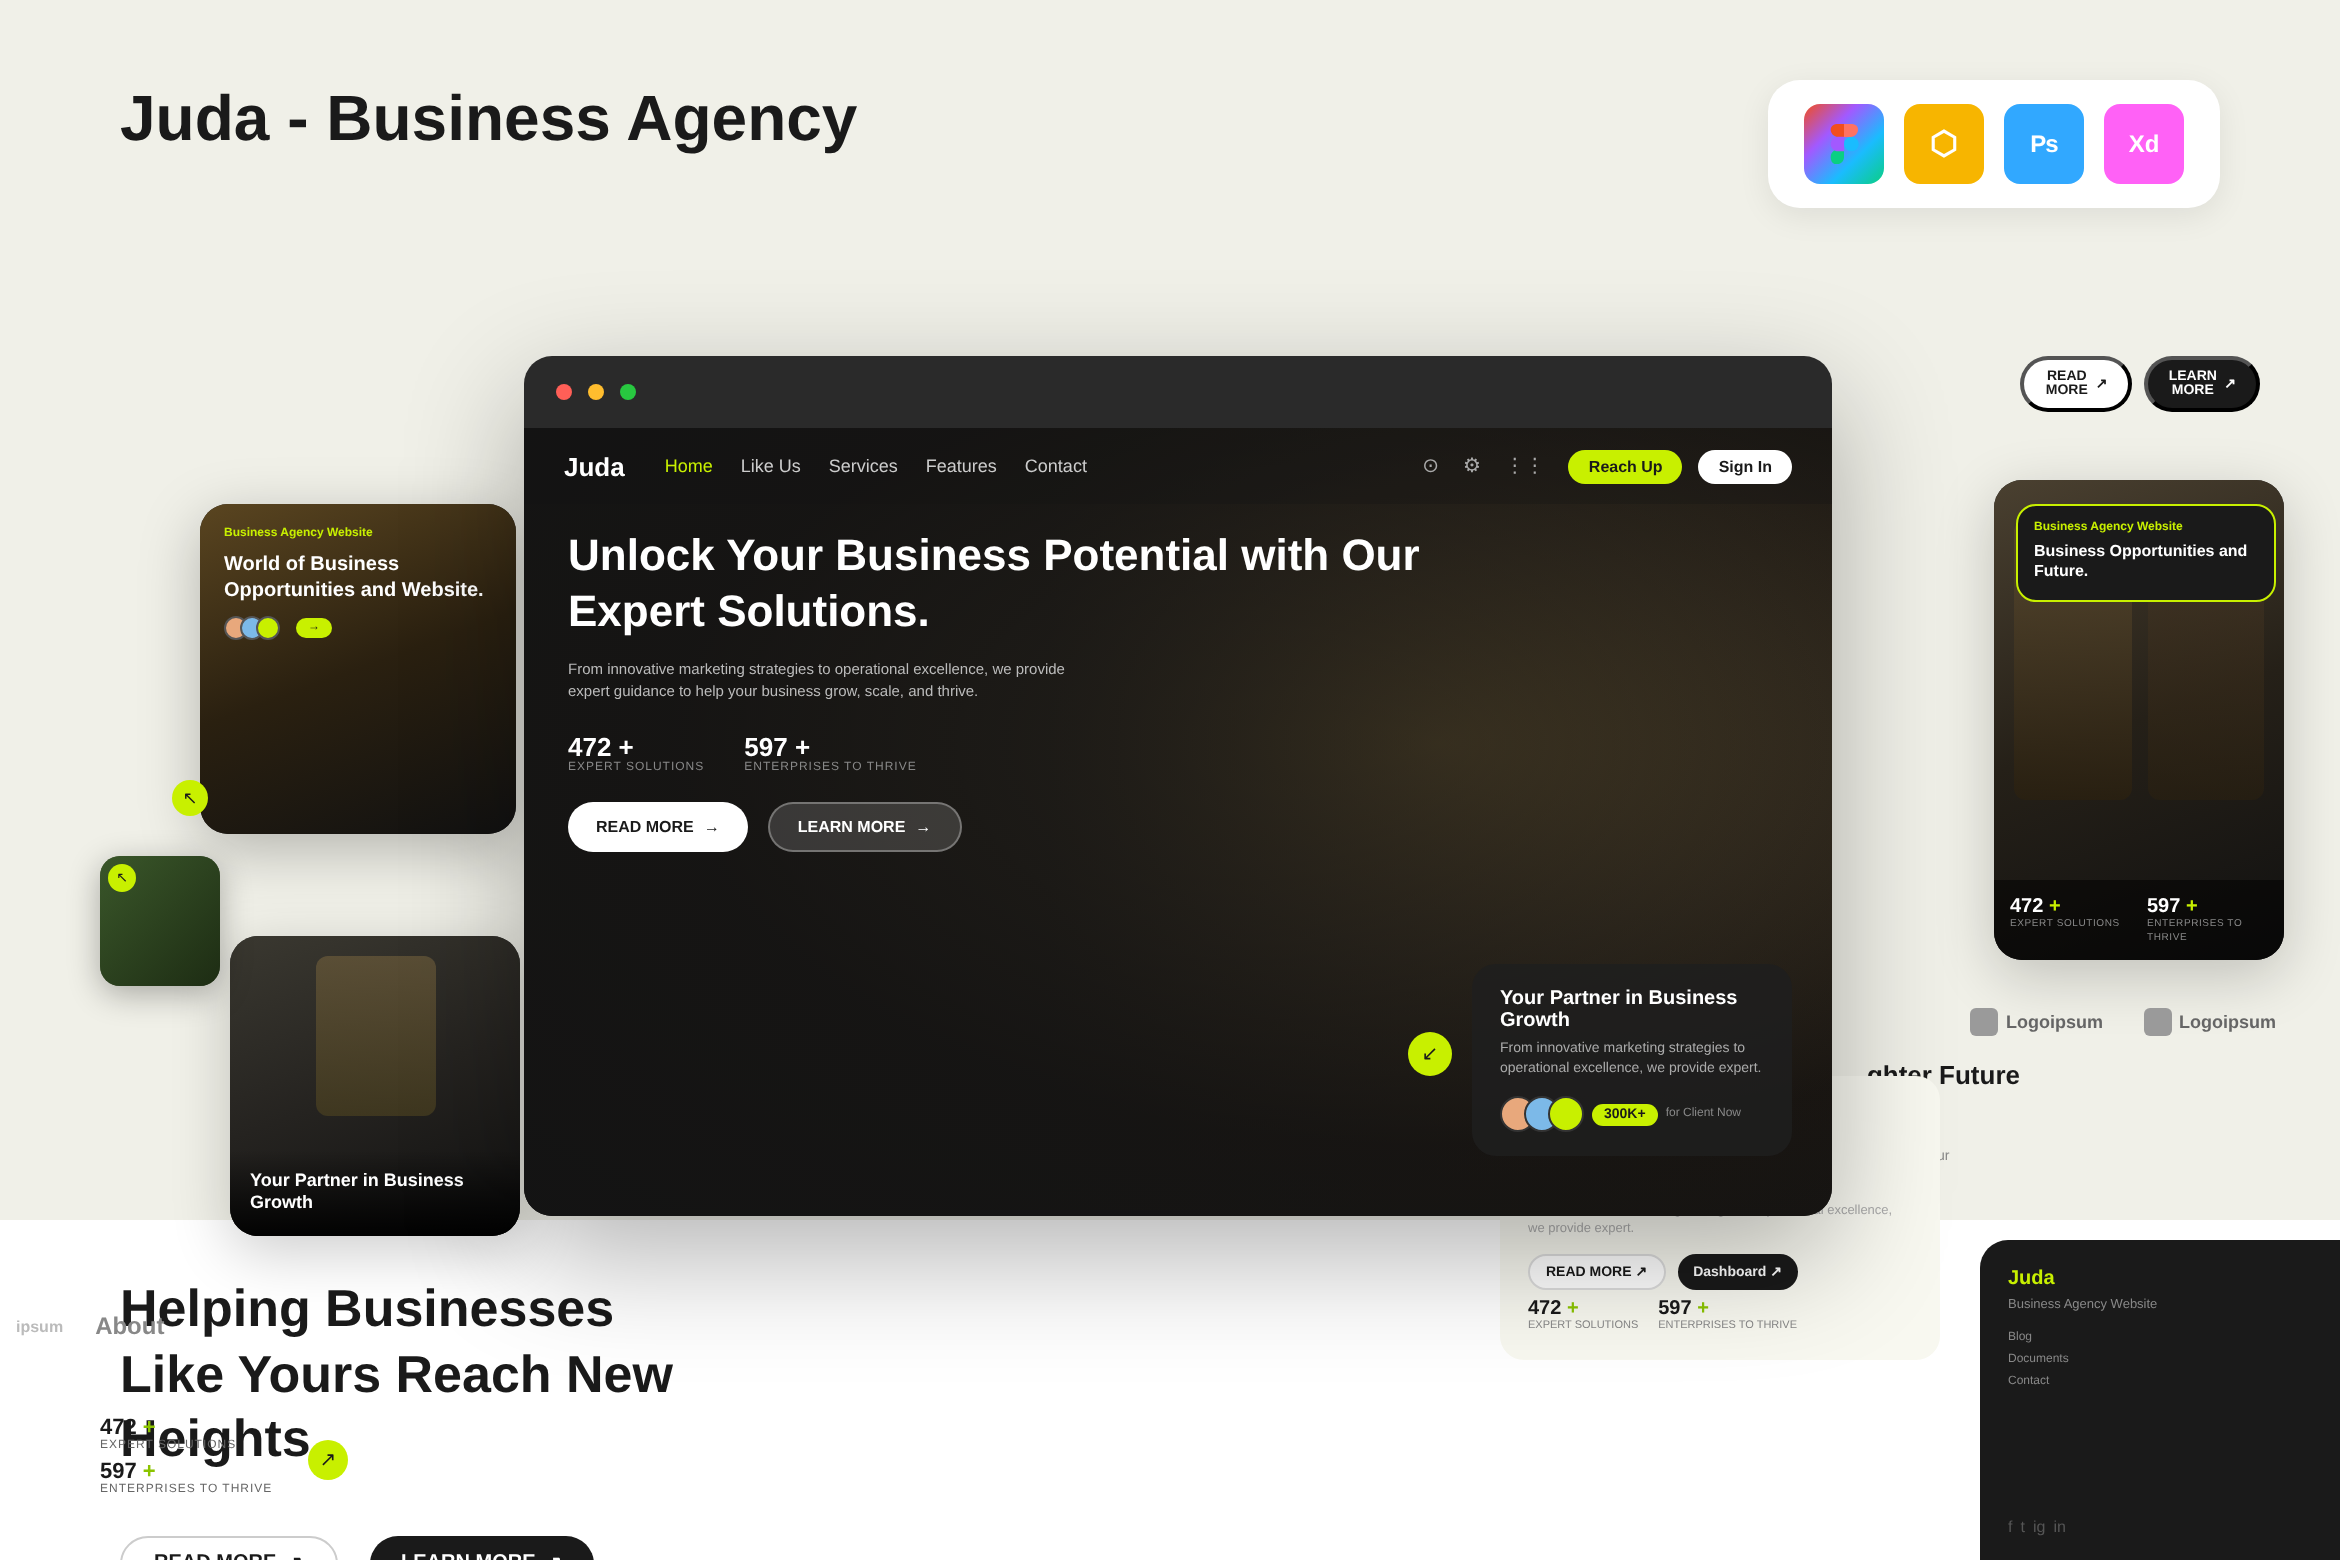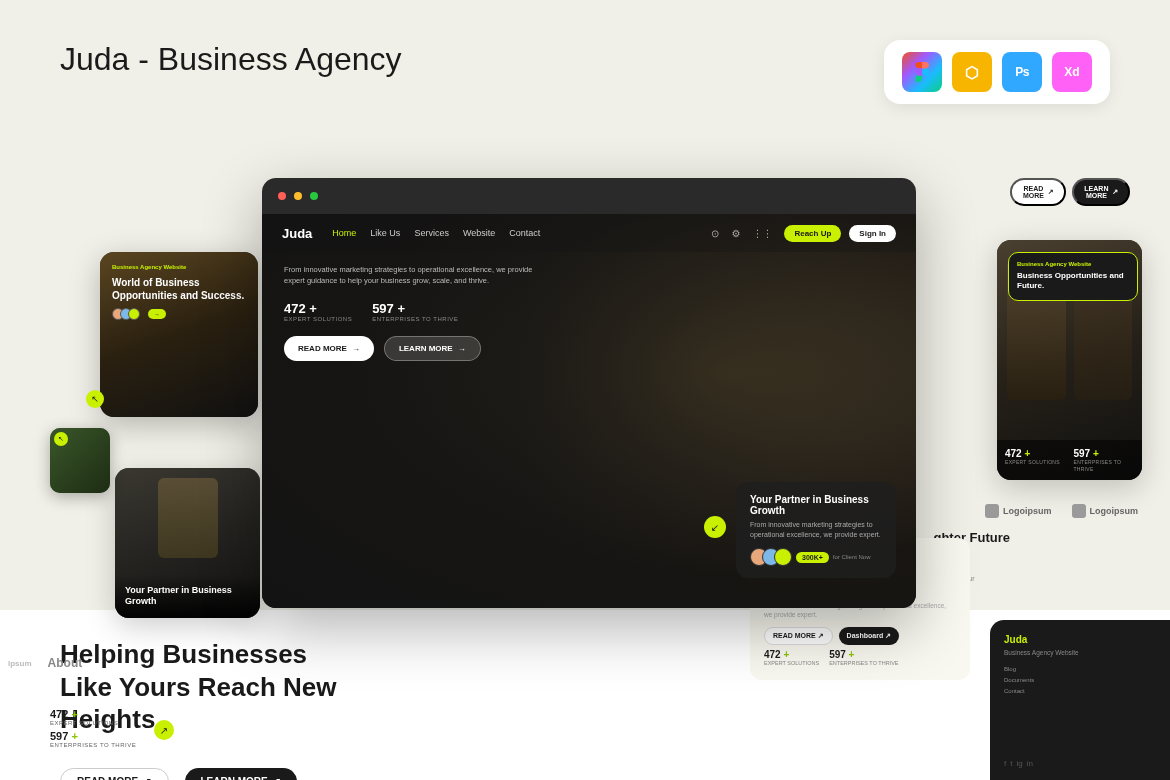--- a/index.html
+++ b/index.html
@@ -13,21 +13,21 @@
     }
 
     
     .page-header {
       position: absolute;
       top: 40px;
       left: 60px;
     }
     .page-title-main {
       font-size: 32px;
-      font-weight: 400;
+      font-weight: 700;
       color: #1a1a1a;
       line-height: 1.2;
     }
     .page-title-sub {
       font-size: 32px;
       font-weight: 700;
       color: #8bc400;
       line-height: 1.2;
     }
 
@@ -787,33 +787,34 @@
   <div class="browser-content">
     <div class="hero-image"></div>
     <div class="hero-overlay"></div>
 
     <div class="site-navbar">
       <div class="site-logo">Juda</div>
       <div class="site-nav-links">
         <span class="site-nav-link active">Home</span>
         <span class="site-nav-link">Like Us</span>
         <span class="site-nav-link">Services</span>
-        <span class="site-nav-link">Website</span>
+        <span class="site-nav-link">Features</span>
         <span class="site-nav-link">Contact</span>
       </div>
       <div class="site-nav-right">
         <span class="site-nav-icon">⊙</span>
         <span class="site-nav-icon">⚙</span>
         <span class="site-nav-icon">⋮⋮</span>
         <button class="site-btn-signup">Reach Up</button>
         <button class="site-btn-signin">Sign In</button>
       </div>
     </div>
 
     <div class="hero-text-area">
+      <div class="hero-headline">Unlock Your Business Potential with Our Expert Solutions.</div>
       <div class="hero-sub">From innovative marketing strategies to operational excellence, we provide expert guidance to help your business grow, scale, and thrive.</div>
       <div class="hero-stats">
         <div>
           <div class="stat-num">472 +</div>
           <div class="stat-label">EXPERT SOLUTIONS</div>
         </div>
         <div>
           <div class="stat-num">597 +</div>
           <div class="stat-label">ENTERPRISES TO THRIVE</div>
         </div>
@@ -845,21 +846,21 @@
     </div>
 
     <div class="arrow-badge arrow-badge-main">↙</div>
   </div>
 </div>
 
 <div class="left-card-1">
   <div class="lc1-bg"></div>
   <div class="lc1-content">
     <div class="lc1-tag">Business Agency Website</div>
-    <div class="lc1-title">World of Business Opportunities and Success.</div>
+    <div class="lc1-title">World of Business Opportunities and Website.</div>
     <div class="lc1-btn">
       <div class="lc1-btn-avatars">
         <div class="lc1-av lc1-av-1"></div>
         <div class="lc1-av lc1-av-2"></div>
         <div class="lc1-av lc1-av-3"></div>
       </div>
       <span class="lc1-cta">→</span>
     </div>
   </div>
 </div>

